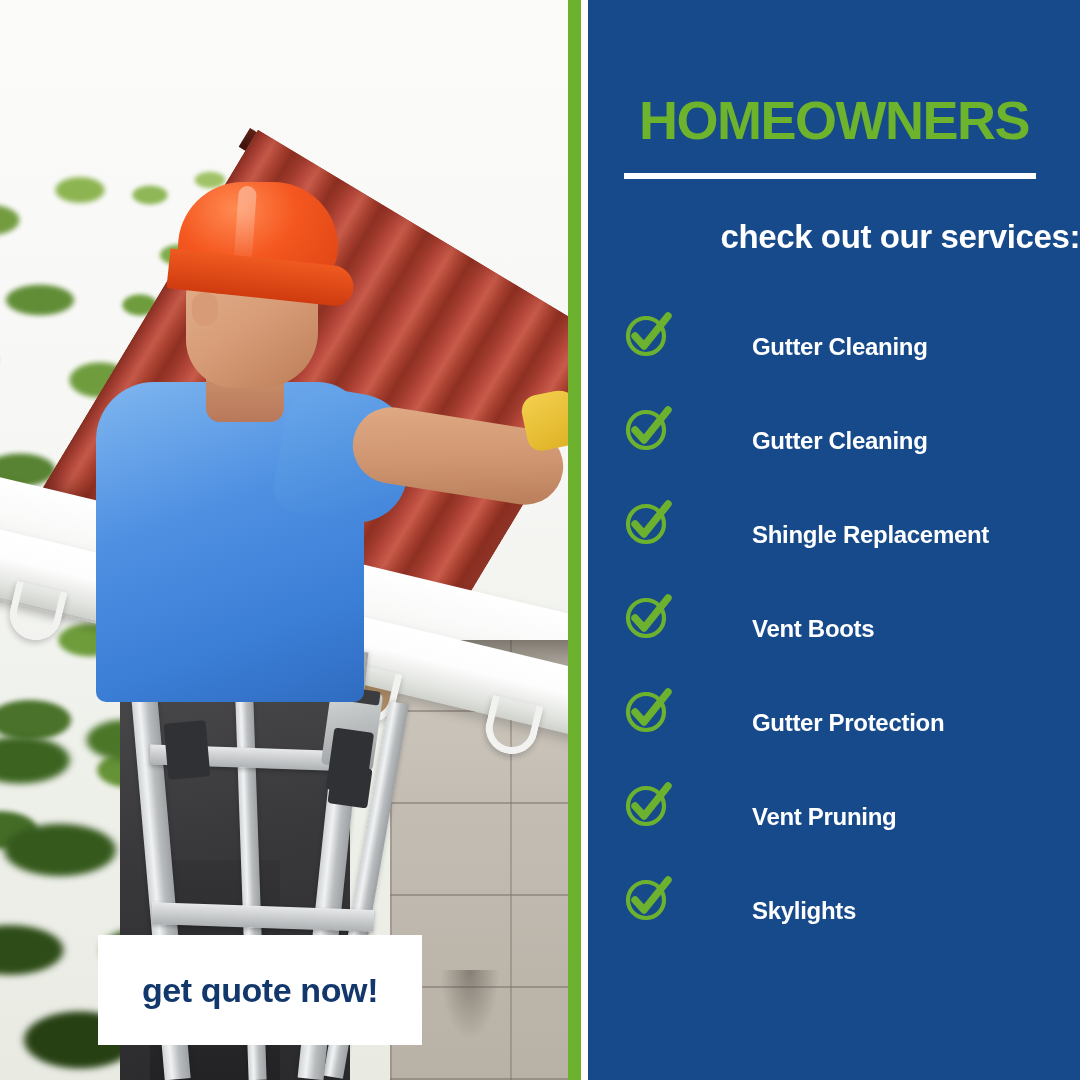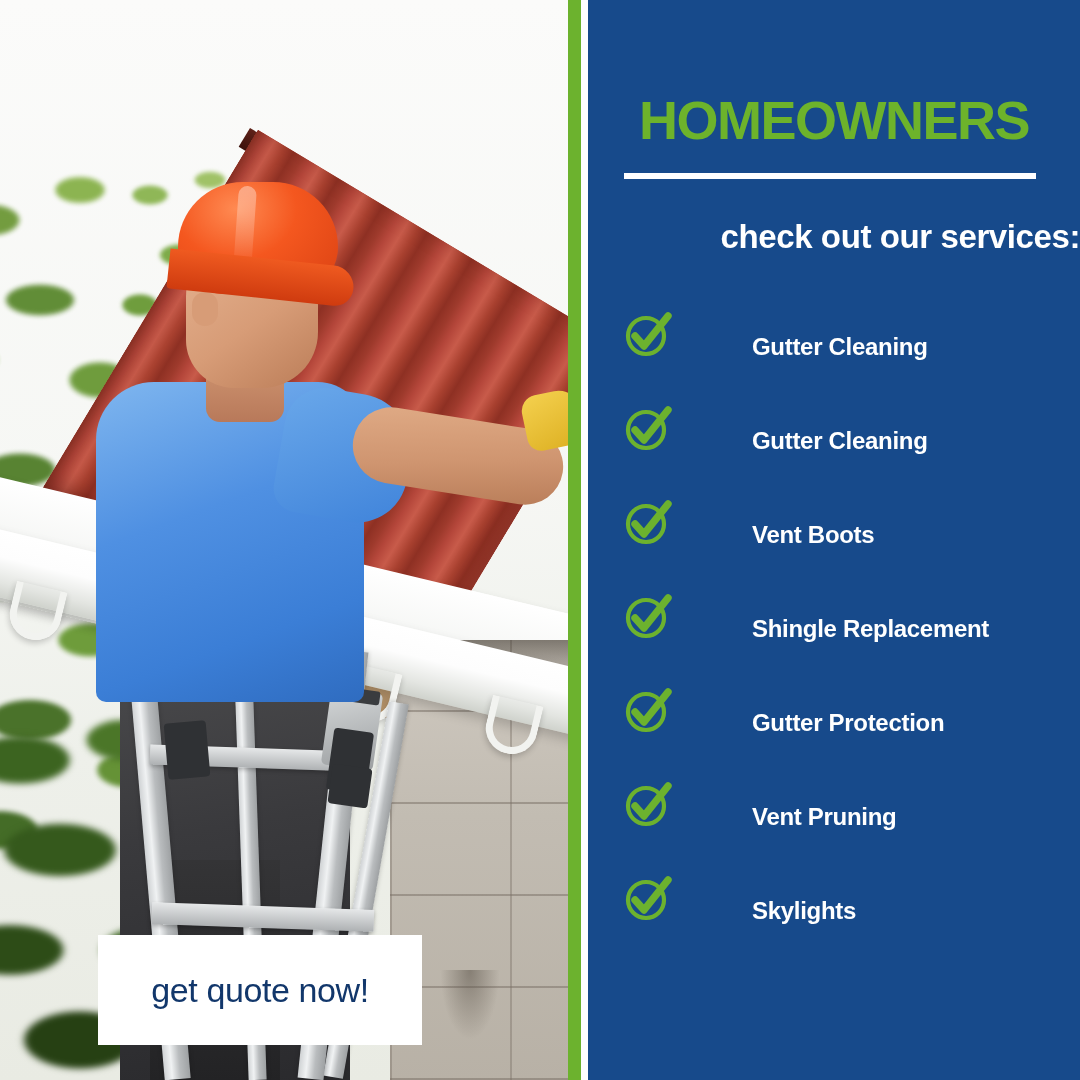--- a/index.html
+++ b/index.html
@@ -242,21 +242,21 @@
 
   
   .cta {
     position:absolute; left:98px; top:935px;
     width:324px; height:110px;
     background:#ffffff;
     display:flex; align-items:center; justify-content:center;
   }
   .cta-label {
     font-size:34px;
-    font-weight:400;
+    font-weight:700;
     color:#12376b;
     letter-spacing:-0.4px;
   }
 
   
   .green-strip {
     position:absolute; left:568px; top:0;
     width:13px; height:1080px;
     background:#6cb22e;
   }
@@ -410,40 +410,40 @@
   </div>
 
 
   <div class="service-row">
     <span class="check-icon">
       <svg viewBox="0 0 48 48" width="48" height="48" aria-hidden="true">
         <circle cx="22" cy="26" r="18" fill="none" stroke="#6cb22e" stroke-width="4.2"></circle>
         <path d="M11 26 L20 36 L44 6" fill="none" stroke="#6cb22e" stroke-width="7.4" stroke-linecap="round" stroke-linejoin="round"></path>
       </svg>
     </span>
+    <span class="service-label">Shingle Replacement</span>
+  </div>
+
+  <div class="service-row">
+    <span class="check-icon">
+      <svg viewBox="0 0 48 48" width="48" height="48" aria-hidden="true">
+        <circle cx="22" cy="26" r="18" fill="none" stroke="#6cb22e" stroke-width="4.2"></circle>
+        <path d="M11 26 L20 36 L44 6" fill="none" stroke="#6cb22e" stroke-width="7.4" stroke-linecap="round" stroke-linejoin="round"></path>
+      </svg>
+    </span>
     <span class="service-label">Vent Boots</span>
   </div>
 
   <div class="service-row">
     <span class="check-icon">
       <svg viewBox="0 0 48 48" width="48" height="48" aria-hidden="true">
         <circle cx="22" cy="26" r="18" fill="none" stroke="#6cb22e" stroke-width="4.2"></circle>
         <path d="M11 26 L20 36 L44 6" fill="none" stroke="#6cb22e" stroke-width="7.4" stroke-linecap="round" stroke-linejoin="round"></path>
       </svg>
     </span>
-    <span class="service-label">Shingle Replacement</span>
-  </div>
-
-  <div class="service-row">
-    <span class="check-icon">
-      <svg viewBox="0 0 48 48" width="48" height="48" aria-hidden="true">
-        <circle cx="22" cy="26" r="18" fill="none" stroke="#6cb22e" stroke-width="4.2"></circle>
-        <path d="M11 26 L20 36 L44 6" fill="none" stroke="#6cb22e" stroke-width="7.4" stroke-linecap="round" stroke-linejoin="round"></path>
-      </svg>
-    </span>
     <span class="service-label">Gutter Protection</span>
   </div>
 
   <div class="service-row">
     <span class="check-icon">
       <svg viewBox="0 0 48 48" width="48" height="48" aria-hidden="true">
         <circle cx="22" cy="26" r="18" fill="none" stroke="#6cb22e" stroke-width="4.2"></circle>
         <path d="M11 26 L20 36 L44 6" fill="none" stroke="#6cb22e" stroke-width="7.4" stroke-linecap="round" stroke-linejoin="round"></path>
       </svg>
     </span>

